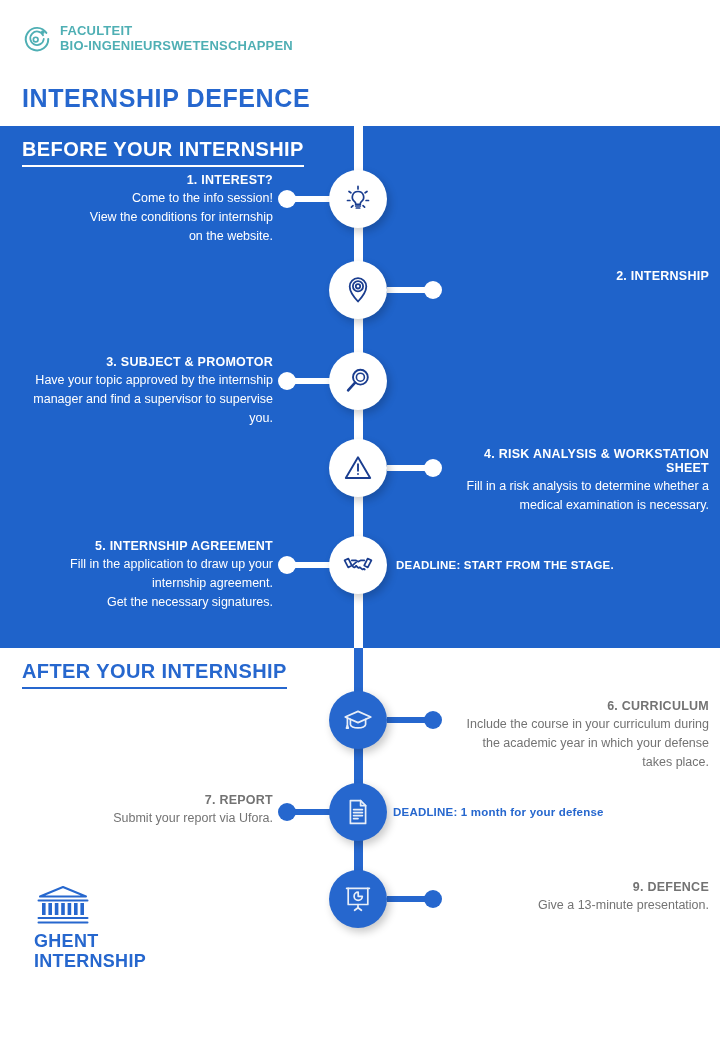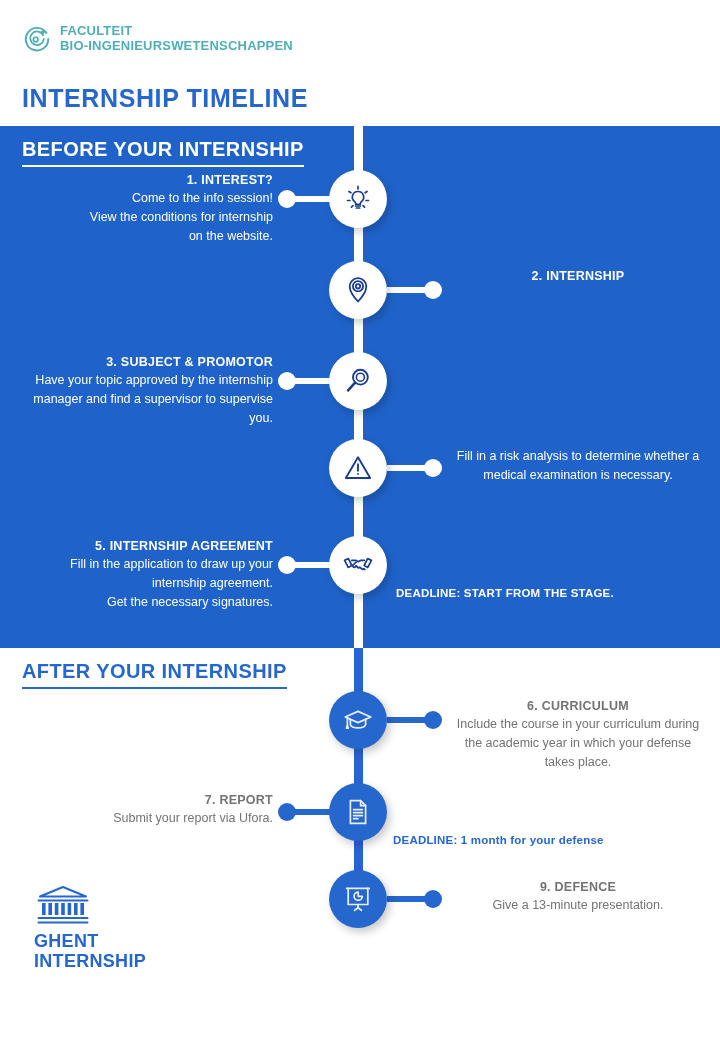--- a/index.html
+++ b/index.html
@@ -119,29 +119,28 @@
     font-size: 12.5px; font-weight: bold;
     letter-spacing: .25px;
     margin-bottom: 2px;
   }
   .txt .body {
     font-size: 12.5px; line-height: 1.52;
   }
   .step.light .txt { color: #ffffff; }
   .step.dark  .txt { color: #737373; }
 
-  .txt.rightside { left: 447px; width: 262px; text-align: center; }
+  .txt.rightside { left: 447px; width: 262px; text-align: right; }
   .txt.leftside  { right: 447px; width: 300px; text-align: right; }
 
   .deadline {
     position: absolute;
     font-size: 11.5px; font-weight: bold;
     letter-spacing: .2px;
     white-space: nowrap;
-    margin-top: 28px;
   }
   .step.light .deadline { color: #ffffff; }
   .step.dark  .deadline { color: #2667CE; }
 
   
   #ghent-logo {
     position: absolute; left: 34px; top: 884px;
   }
   #ghent-logo .building { width: 58px; height: 42px; display: block; }
   #ghent-logo .name {
@@ -163,21 +162,21 @@
       <path d="M22.5 12 A7.2 7.2 0 1 0 23.2 16" fill="none" stroke="#4FAFB4" stroke-width="1.9" stroke-linecap="round"></path>
       <circle cx="14.6" cy="16.6" r="2.5" fill="none" stroke="#4FAFB4" stroke-width="1.8"></circle>
       <circle cx="22.2" cy="8.6" r="2.0" fill="#4FAFB4"></circle>
     </svg>
     <div class="words">
       <span class="l1">FACULTEIT</span>
       <span class="l2">BIO-INGENIEURSWETENSCHAPPEN</span>
     </div>
   </div>
 
-  <div id="page-title">INTERNSHIP TIMELINE</div>
+  <div id="page-title">INTERNSHIP DEFENCE</div>
 
   <div id="blue-band"></div>
 
   <div class="spine" id="spine-top"></div>
   <div class="spine" id="spine-bottom"></div>
 
   <div class="section-heading" id="heading-after">AFTER YOUR INTERNSHIP</div>
   <div class="section-heading" id="heading-before">BEFORE YOUR INTERNSHIP</div>
 
   <div class="step light" style="top:199px">
@@ -251,20 +250,21 @@
     <div class="node">
       <svg viewBox="0 0 32 32">
         <g fill="none" stroke="#1A3D8F" stroke-width="1.9" stroke-linejoin="round" stroke-linecap="round">
           <path d="M16 5.2 28.2 26H3.8z"></path>
           <path d="M16 12.3v6.4"></path>
           <path d="M16 21.9v.2"></path>
         </g>
       </svg>
     </div>
     <div class="txt rightside" style="top:-21px">
+      <div class="ttl">4. RISK ANALYSIS &amp; WORKSTATION SHEET</div>
       <div class="body" style="white-space:pre-line">Fill in a risk analysis to determine whether a
 medical examination is necessary.</div>
     </div>
   </div>
 
   <div class="step light" style="top:565px">
     <div class="connector left">
       <div class="stem"></div>
       <div class="dot"></div>
     </div>

